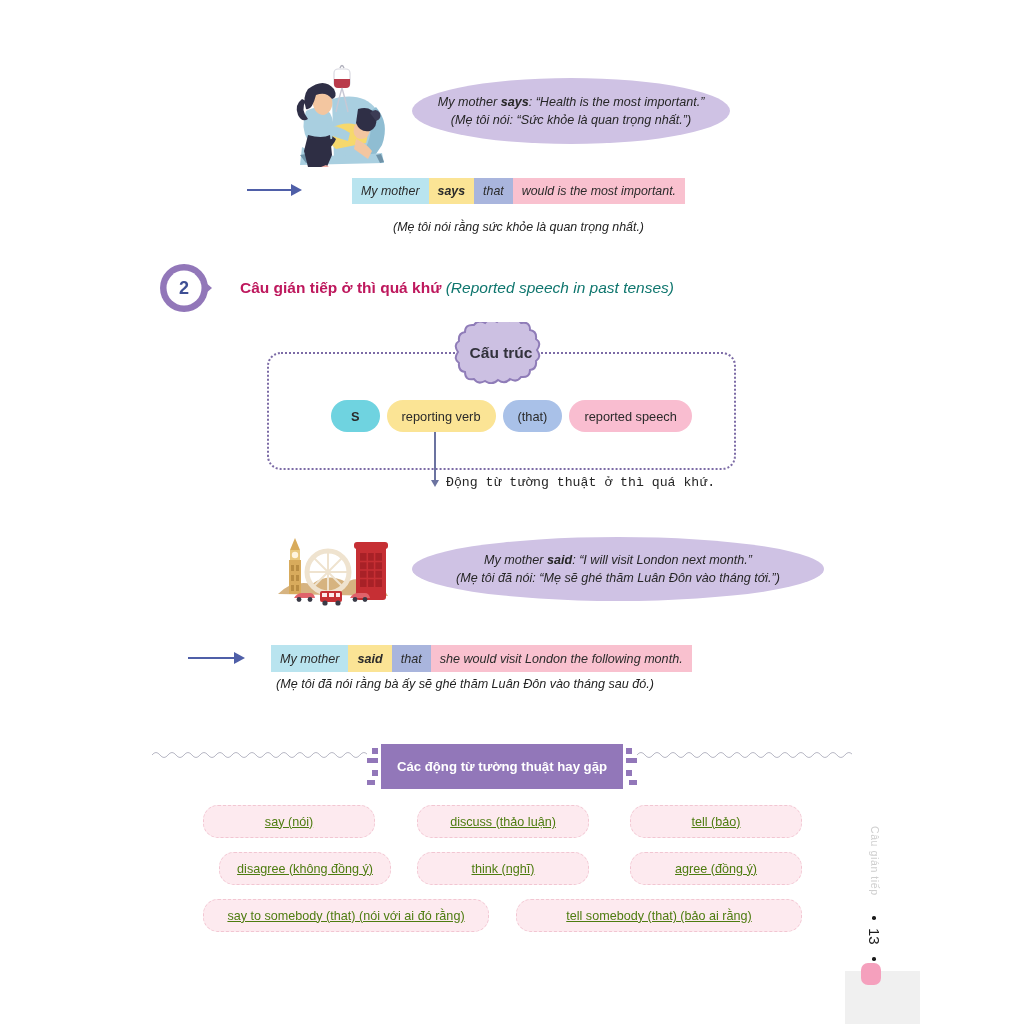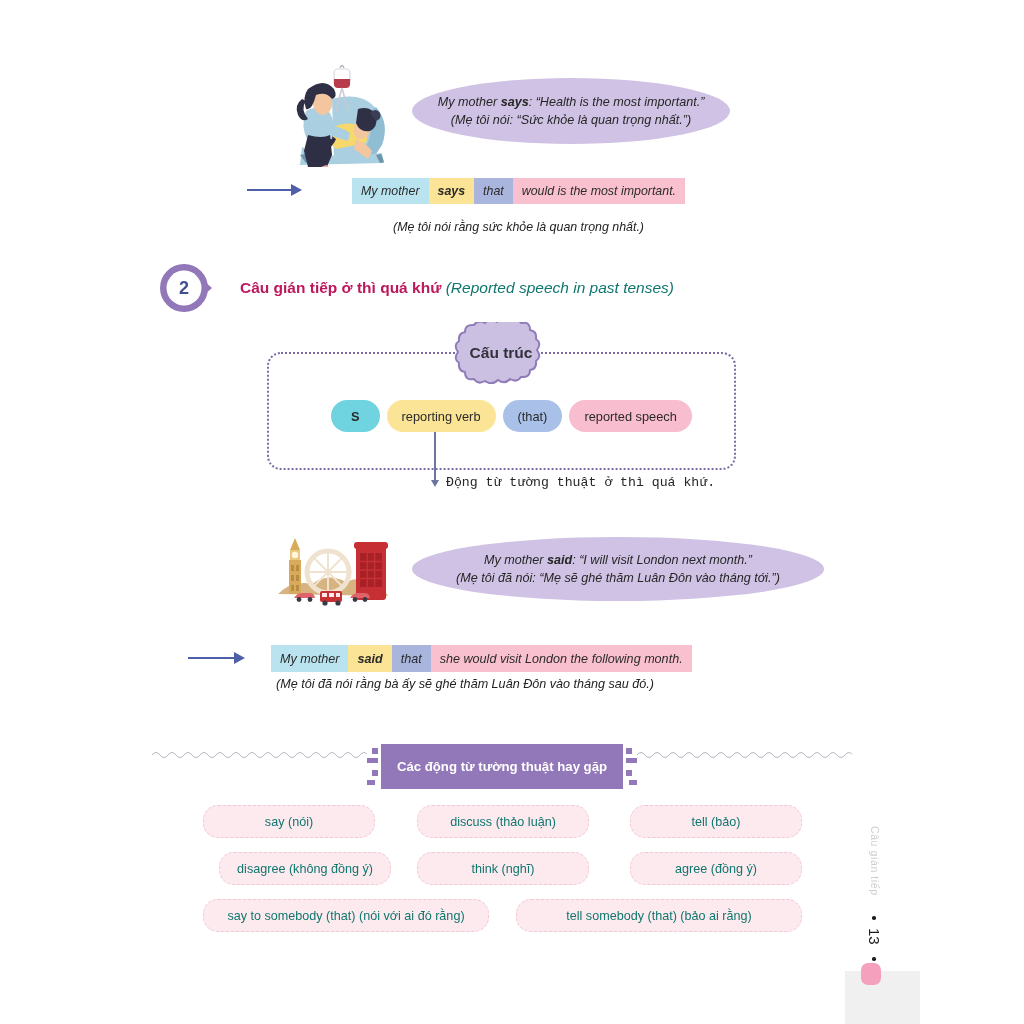--- a/index.html
+++ b/index.html
@@ -77,21 +77,21 @@
     background:#9277b9;color:#ffffff;font-weight:bold;font-size:13.2px;
     display:flex;align-items:center;justify-content:center;white-space:nowrap;
     padding:0 16px;height:45px;position:relative;
   }
   .tick{position:absolute;background:#9277b9;}
 
   
   .vpill{
     position:absolute;background:#fdeaef;border:1.6px dashed #f2c6d2;border-radius:15px;
     display:flex;align-items:center;justify-content:center;height:31px;
-    font-size:12.6px;color:#0f766e;white-space:nowrap;
+    font-size:12.6px;color:#4d7c0f;white-space:nowrap;text-decoration:underline;
   }
 
   
   .side-label{
     position:absolute;writing-mode:vertical-rl;font-size:10.5px;color:#cfcfcf;
     letter-spacing:.6px;white-space:nowrap;
   }
   .pg-dot{position:absolute;width:3.5px;height:3.5px;background:#1b1b1b;border-radius:50%;}
   .pg-num{
     position:absolute;writing-mode:vertical-rl;font-size:15px;color:#1b1b1b;font-weight:normal;

